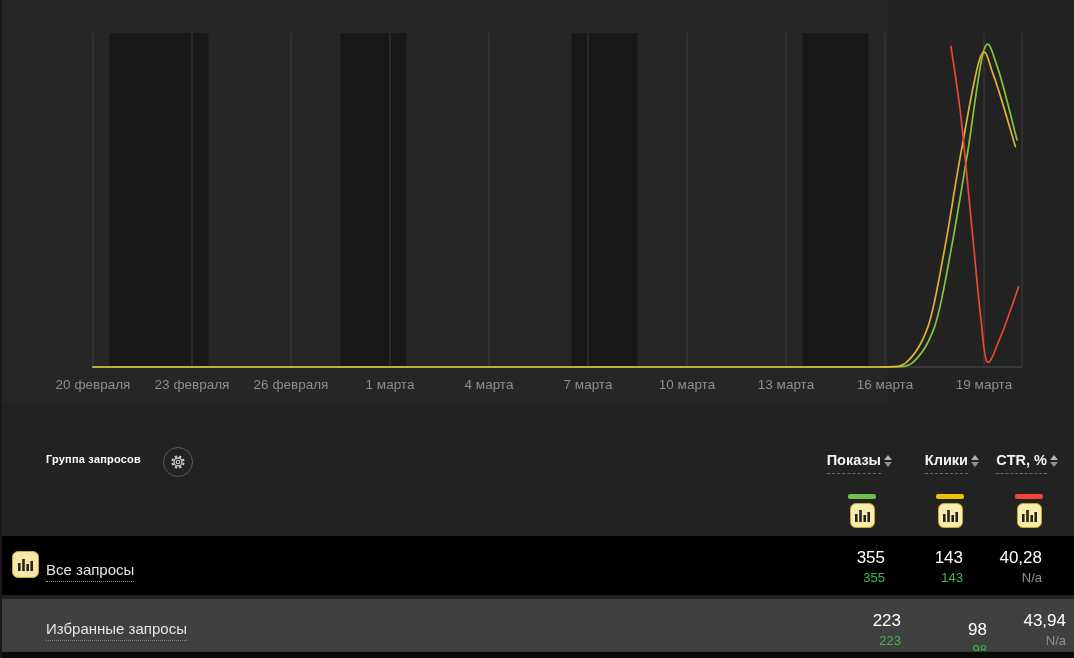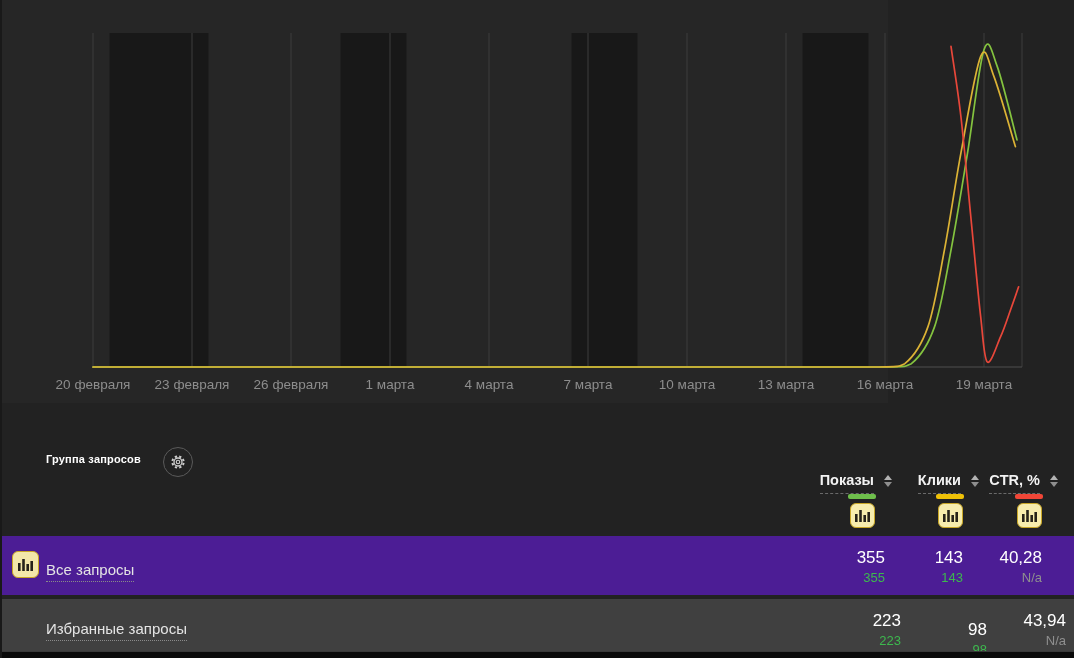--- a/index.html
+++ b/index.html
@@ -10,36 +10,36 @@
 
   
   .chart-area{position:absolute;left:0;top:0;width:888px;height:403px;background:#262626;}
   #chart-svg{position:absolute;left:0;top:0;}
 
   
   .group-title{position:absolute;left:46px;top:453px;font-size:11px;font-weight:bold;color:#ffffff;letter-spacing:.2px;}
   .gear-btn{position:absolute;left:163px;top:447px;width:30px;height:30px;border-radius:50%;
             border:1px solid #5a5a5a;background:transparent;display:flex;align-items:center;justify-content:center;
             padding:0;cursor:pointer;}
-  .col-head{position:absolute;top:472px;display:flex;align-items:flex-start;gap:10px;cursor:pointer;margin-left:40px;}
+  .col-head{position:absolute;top:452px;display:flex;align-items:flex-start;gap:3px;cursor:pointer;margin-left:40px;}
   .col-label{font-size:14.5px;font-weight:bold;color:#f2f2f2;line-height:16px;
              border-bottom:1px dashed #6a6a6a;padding-bottom:5px;}
   .sort-icon{display:flex;flex-direction:column;gap:2px;margin-top:3px;}
   .tri-up{width:0;height:0;border-left:4.5px solid transparent;border-right:4.5px solid transparent;border-bottom:5px solid #b3b3b3;}
   .tri-down{width:0;height:0;border-left:4.5px solid transparent;border-right:4.5px solid transparent;border-top:5px solid #8f8f8f;}
 
   
   .metric-toggle{position:absolute;top:494px;width:30px;display:flex;flex-direction:column;align-items:center;gap:4px;}
   .color-bar{width:28px;height:5px;border-radius:2px;background:#888;}
   .metric-btn{width:25px;height:25px;border-radius:6px;background:#f7edae;border:1.5px solid #c9a727;
               display:flex;align-items:center;justify-content:center;padding:0;cursor:pointer;}
 
   
   .row{position:absolute;left:0;width:1074px;}
-  .row-1{top:536px;height:59px;background:#4c1d95;}
+  .row-1{top:536px;height:59px;background:#000000;}
   .row-2{top:599px;height:52px;background:#404040;padding-left:24px;}
   .row-icon{position:absolute;left:12px;top:15px;width:27px;height:27px;border-radius:6px;
             background:#f3e7a9;border:1.5px solid #c9a727;display:flex;align-items:center;justify-content:center;
             padding:0;cursor:pointer;}
   .row-label{position:absolute;left:46px;font-size:15px;color:#e4e4e4;
              border-bottom:1px dotted #8a8a8a;padding-bottom:3px;cursor:pointer;}
   .cell{position:absolute;text-align:right;}
   .val-main{font-size:17px;color:#ffffff;line-height:18px;}
   .val-sub{font-size:13px;line-height:14px;margin-top:4px;}
   .sub-green{color:var(--green-value,#3db84e);}

